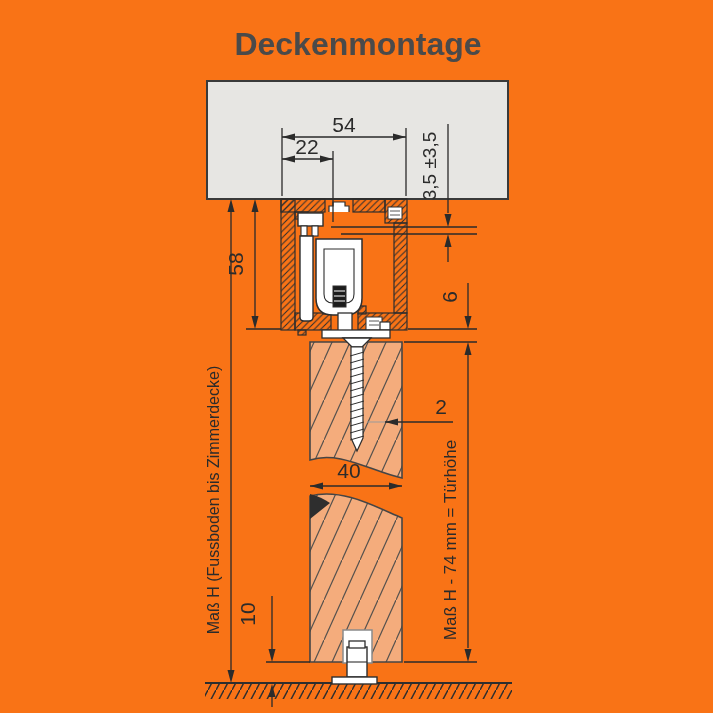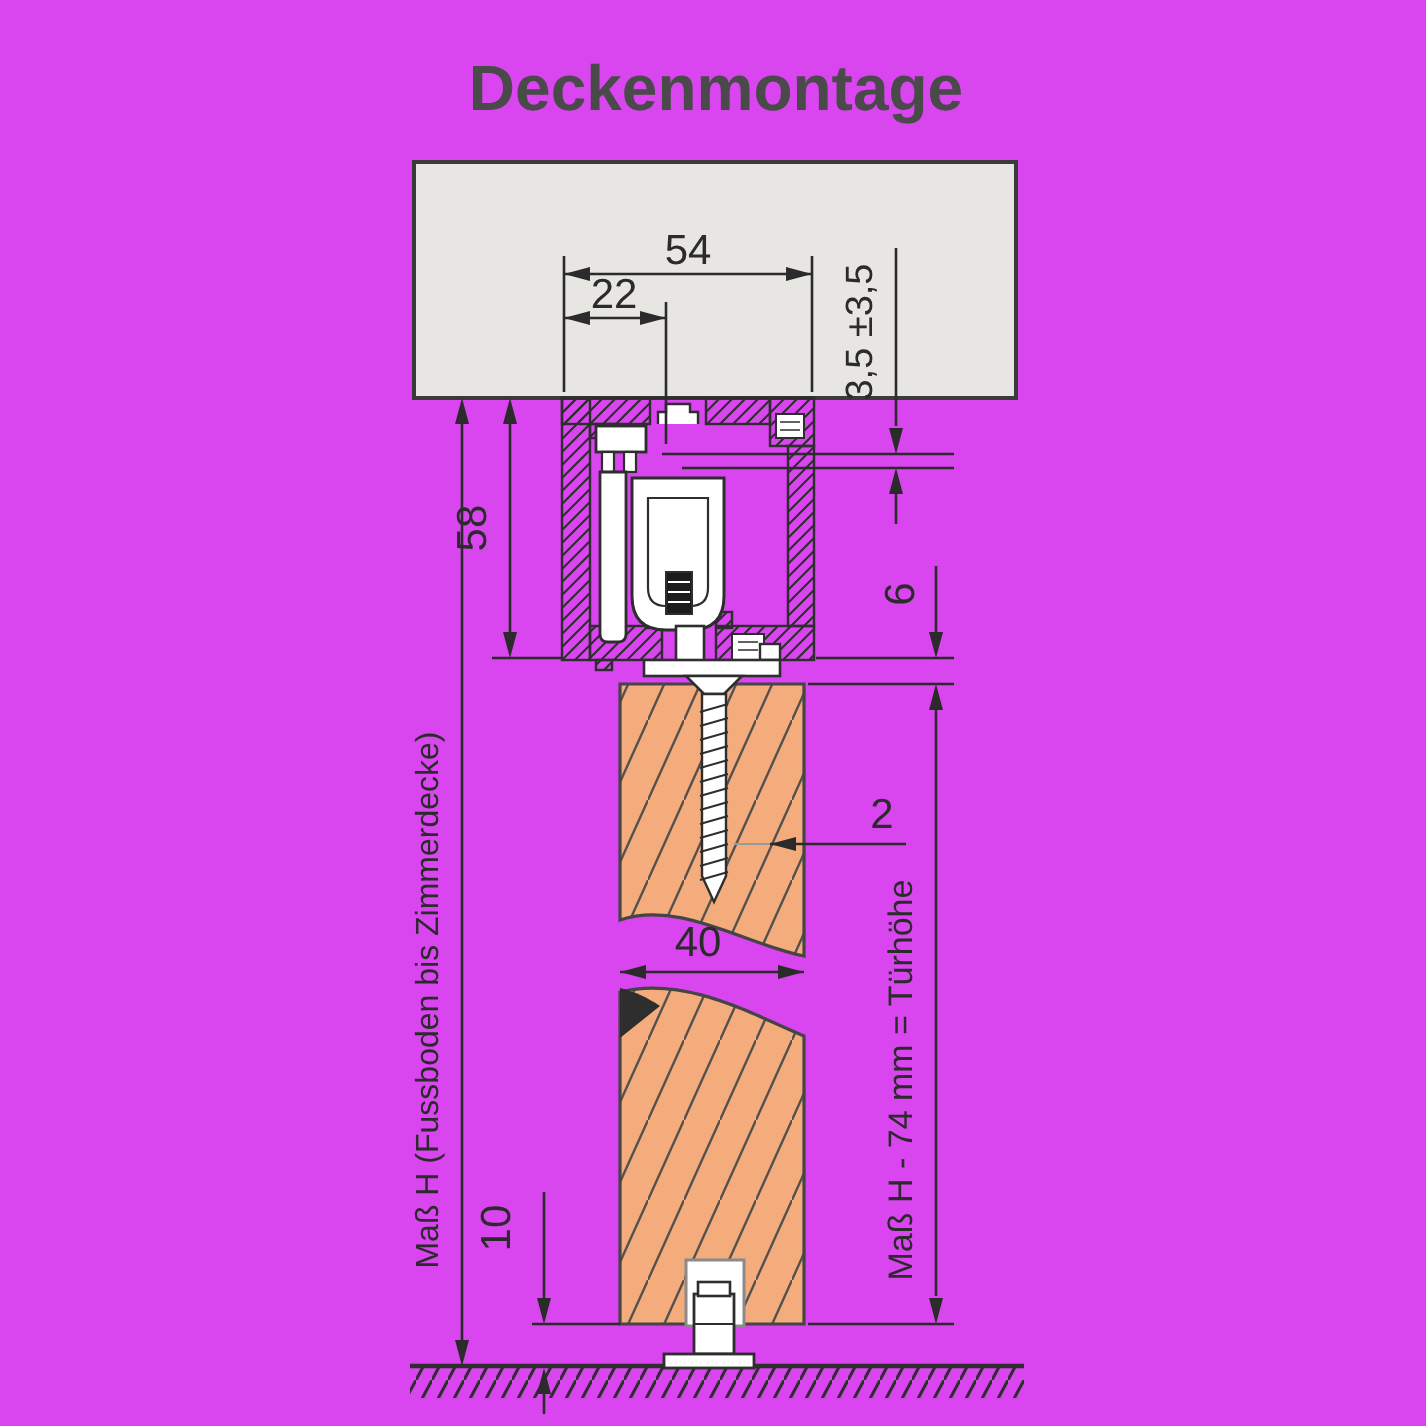--- a/index.html
+++ b/index.html
@@ -1,19 +1,19 @@
 <!DOCTYPE html>
 <html><head>
 <meta charset="utf-8">
 <style>
   html,body{margin:0;padding:0;background:#ffffff;}
   .canvas{
     position:relative;
     width:713px;height:713px;
-    background:#d946ef;
+    background:#f97316;
     font-family:"Liberation Sans", sans-serif;
     overflow:hidden;
   }
   svg{display:block;}
   text{font-family:"Liberation Sans","DejaVu Sans",sans-serif;}
   .dimtxt{font-size:21px;fill:#2b2b2b;}
   .lbltxt{font-size:17px;fill:#2b2b2b;}
   .title{font-size:32px;font-weight:bold;}
 </style>
 </head>

